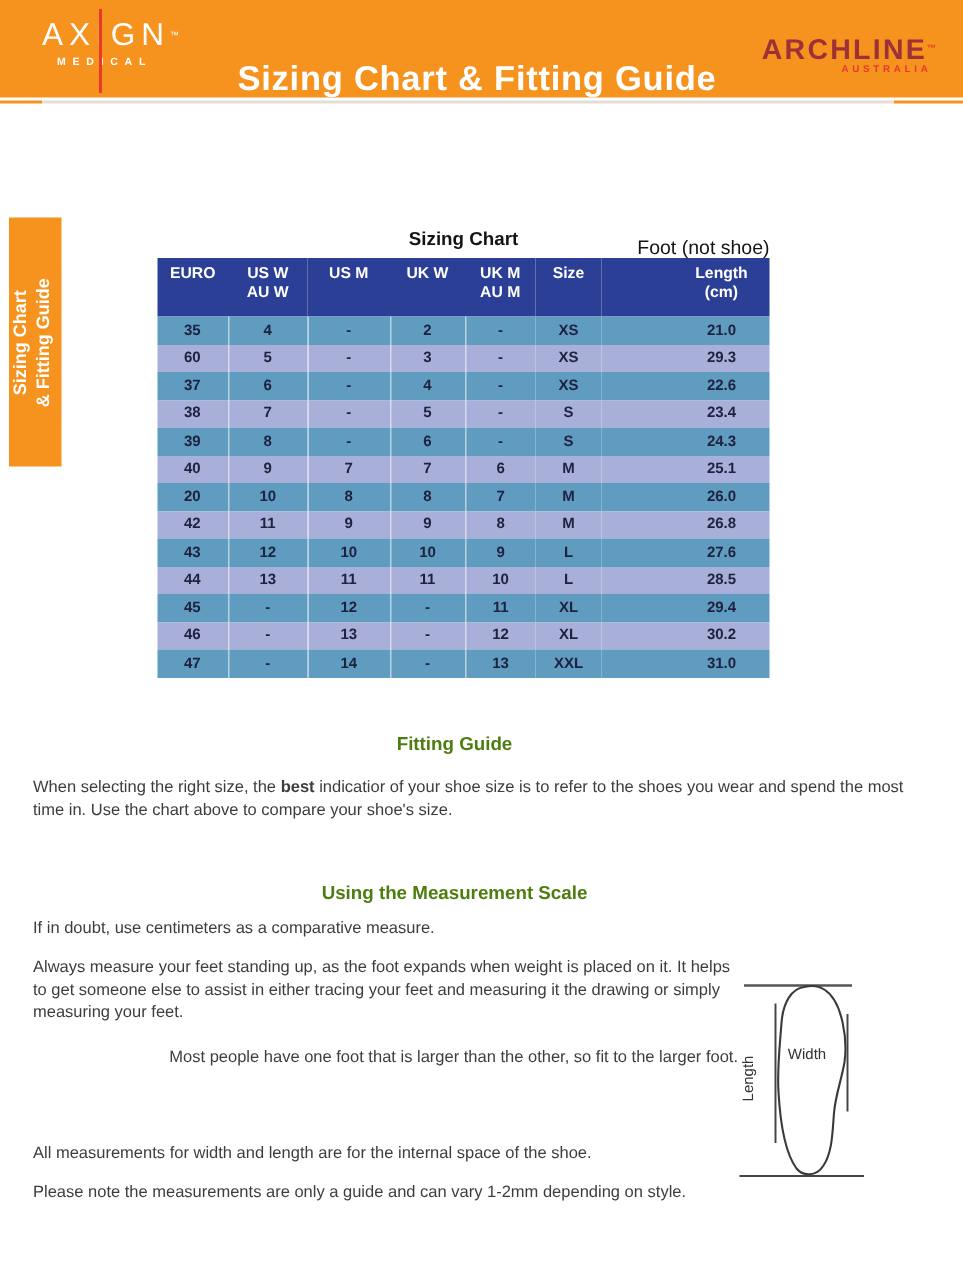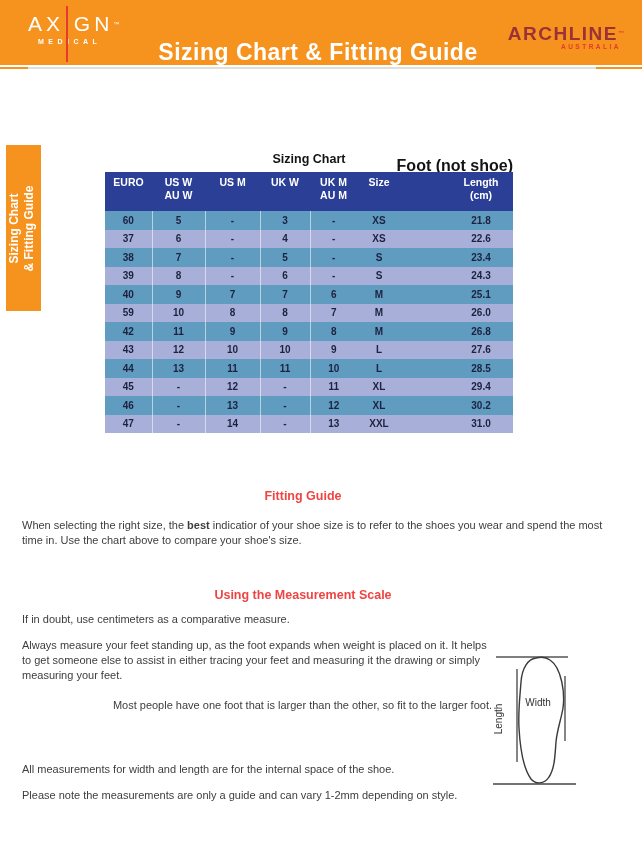--- a/index.html
+++ b/index.html
@@ -25,36 +25,36 @@
 
   
   .side-tab { position:absolute; left:6px; top:145px; width:35px; height:166px; background:#F6921E; }
   .side-tab .tab-text { position:absolute; left:-65.5px; top:65.5px; width:166px; height:35px;
           transform:rotate(-90deg); text-align:center; color:#fff; font-weight:bold;
           font-size:12px; line-height:15px; white-space:nowrap; }
 
   
   .chart-title { position:absolute; top:152px; left:105px; width:408px; text-align:center;
                  font-weight:bold; font-size:12.5px; color:#141414; }
-  .foot-note   { position:absolute; top:157px; right:129px; font-weight:bold; font-size:16px; color:#141414; }
+  .foot-note   { position:absolute; top:157px; right:129px; font-weight:normal; font-size:13px; color:#141414; }
   table.sizing { position:absolute; top:172px; left:105px; width:408px; border-collapse:collapse; table-layout:fixed; }
   table.sizing th { background:#2B3F97; color:#fff; font-size:10.5px; font-weight:bold;
                     vertical-align:top; padding-top:4px; height:39px; line-height:13px; text-align:center;margin-top:10px; }
   table.sizing th .sub { display:block; font-weight:bold; }
   table.sizing td { text-align:center; font-size:10px; font-weight:bold; color:#1E2140; padding:0; }
   table.sizing tbody tr { height:18.5px; }
   table.sizing tbody tr:nth-child(odd)  td { background:#5F9CC0; }
   table.sizing tbody tr:nth-child(even) td { background:#A8B0D9; }
   table.sizing td.sep { border-left:1px solid rgba(255,255,255,.55); }
   table.sizing .col-length { padding-left:48px; }
   table.sizing th.col-length { padding-left:48px; }
 
   
   .h-center { position:absolute; left:0; width:606px; text-align:center;
-              font-weight:bold; font-size:12.5px; color:#ef4444; }
+              font-weight:bold; font-size:12.5px; color:#4d7c0f; }
   .para { position:absolute; font-size:11px; line-height:15px; color:#3d3d3d; }
   #p-select  { top:518px; left:22px; width:600px; }
   #p-half    { top:560px; left:22px; width:600px; }
   #p-doubt   { top:612px; left:22px; width:470px; }
   #p-stand   { top:638px; left:22px; width:468px; }
   #p-larger  { top:698px; left:22px; width:470px;text-align:right; }
   #p-all     { top:762px; left:22px; width:470px; }
   #p-note    { top:788px; left:22px; width:436px; }
 
   
@@ -105,27 +105,36 @@
           <th><span>US W</span><span class="sub">AU W</span></th>
           <th><span>US M</span></th>
           <th><span>UK W</span></th>
           <th><span>UK M</span><span class="sub">AU M</span></th>
           <th><span>Size</span></th>
           <th class="col-length"><span>Length</span><span class="sub">(cm)</span></th>
         </tr>
       </thead>
     <tbody>
         <tr>
+          <td>35</td>
+          <td class="sep">4</td>
+          <td class="sep">-</td>
+          <td class="sep">2</td>
+          <td class="sep">-</td>
+          <td>XS</td>
+          <td class="col-length">21.0</td>
+        </tr>
+        <tr>
           <td>60</td>
           <td class="sep">5</td>
           <td class="sep">-</td>
           <td class="sep">3</td>
           <td class="sep">-</td>
           <td>XS</td>
-          <td class="col-length">21.8</td>
+          <td class="col-length">29.3</td>
         </tr>
         <tr>
           <td>37</td>
           <td class="sep">6</td>
           <td class="sep">-</td>
           <td class="sep">4</td>
           <td class="sep">-</td>
           <td>XS</td>
           <td class="col-length">22.6</td>
         </tr>
@@ -150,21 +159,21 @@
         <tr>
           <td>40</td>
           <td class="sep">9</td>
           <td class="sep">7</td>
           <td class="sep">7</td>
           <td class="sep">6</td>
           <td>M</td>
           <td class="col-length">25.1</td>
         </tr>
         <tr>
-          <td>59</td>
+          <td>20</td>
           <td class="sep">10</td>
           <td class="sep">8</td>
           <td class="sep">8</td>
           <td class="sep">7</td>
           <td>M</td>
           <td class="col-length">26.0</td>
         </tr>
         <tr>
           <td>42</td>
           <td class="sep">11</td>

